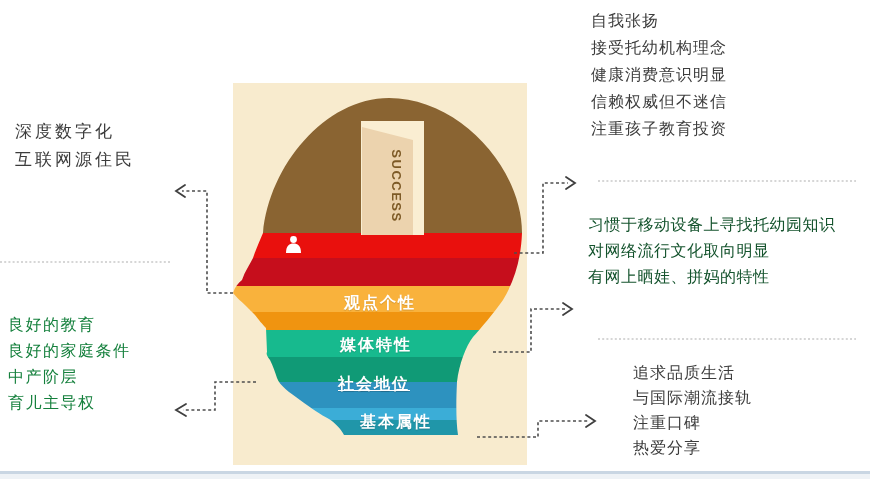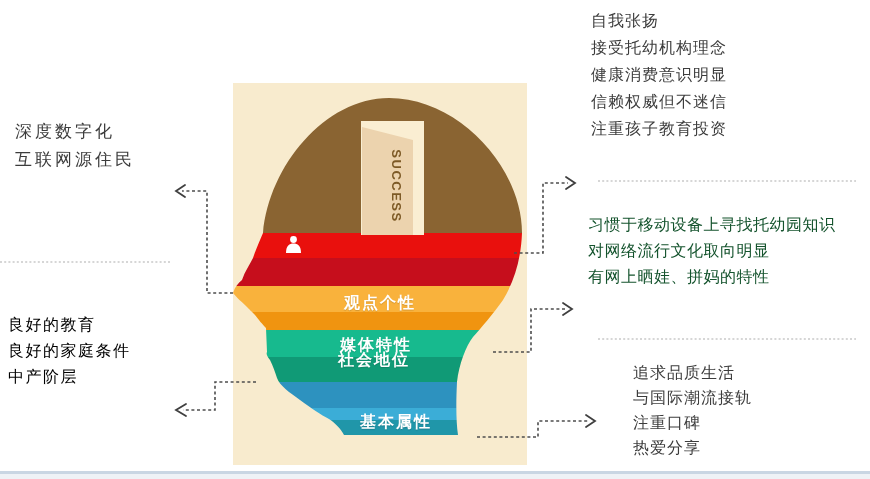--- a/index.html
+++ b/index.html
@@ -22,21 +22,21 @@
   .mr{left:588px;top:212px;width:266px;font-size:16px;line-height:26px;letter-spacing:0.5px;}
   .br{left:633px;top:360px;width:180px;font-size:16px;line-height:25px;letter-spacing:1px;}
   .bandlabel{
     position:absolute;color:#ffffff;font-weight:bold;font-size:16px;
     letter-spacing:2px;text-align:center;white-space:nowrap;
     text-shadow:0 1px 1px rgba(0,0,0,0.15);
   }
   .lbl-behavior{left:327px;top:237px;width:120px;}
   .lbl-viewpoint{left:320px;top:287px;width:120px;margin-top:6px;}
   .lbl-media{left:316px;top:335px;width:120px;}
-  .lbl-social{left:314px;top:350px;width:120px;}
+  .lbl-social{left:314px;top:374px;width:120px;text-decoration:underline;}
   .lbl-basic{left:336px;top:412px;width:120px;}
   .bottom-edge{position:absolute;left:0;top:471px;width:870px;height:3px;}
   .bottom-area{position:absolute;left:0;top:474px;width:870px;height:5px;background:#eef2f6;}
 </style>
 </head>
 <body>
 
 <div id="canvas">
 
   <div class="panel" style="background: rgb(248, 235, 206);"></div>
@@ -116,24 +116,25 @@
       <line x1="598" y1="181" x2="856" y2="181"></line>
       <line x1="598" y1="339" x2="856" y2="339"></line>
     </g>
   </svg>
 
   <div class="txtblock tl" style="color: rgb(60, 60, 60);">
     <div>深度数字化</div>
     <div>互联网源住民</div>
   </div>
 
-  <div class="txtblock bl" style="color: #000000;">
+  <div class="txtblock bl" style="color: #15803d;">
     <div>良好的教育</div>
     <div>良好的家庭条件</div>
     <div>中产阶层</div>
+    <div>育儿主导权</div>
   </div>
 
   <div class="txtblock tr" style="color: rgb(60, 60, 60);">
     <div>自我张扬</div>
     <div>接受托幼机构理念</div>
     <div>健康消费意识明显</div>
     <div>信赖权威但不迷信</div>
     <div>注重孩子教育投资</div>
   </div>
 

